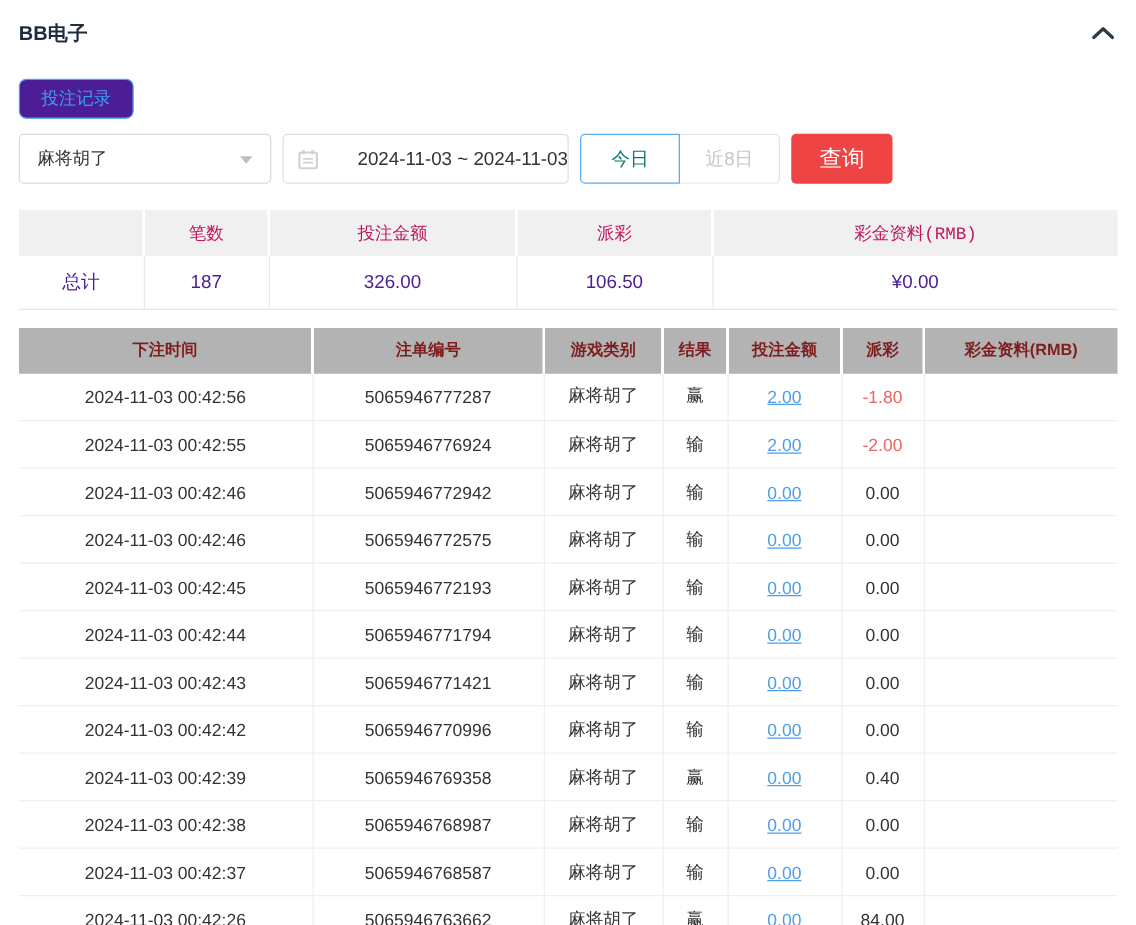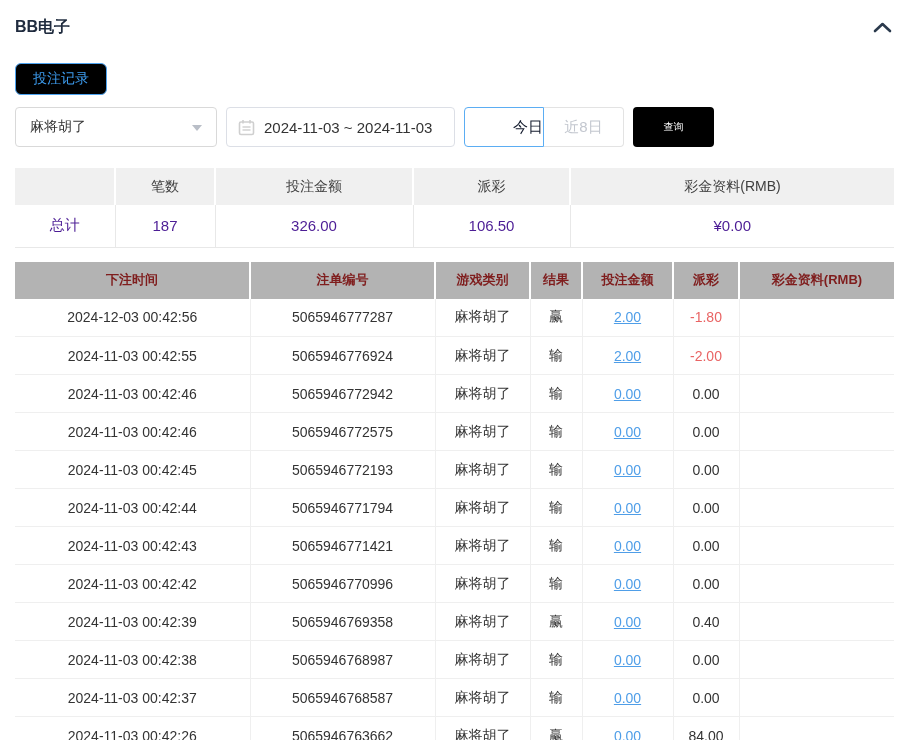--- a/index.html
+++ b/index.html
@@ -15,67 +15,68 @@
   .panel-header {
     display: flex; justify-content: space-between; align-items: flex-start;
     padding-top: 17px;
   }
   .panel-title { font-size: 16px; font-weight: bold; color: #1f2b3e; }
   .collapse-btn { cursor: pointer; display: flex; align-items: center; padding: 2px; }
 
   
   .tabs { margin-top: 24px; display: flex; gap: 13px; }
   .tab-btn {
-    height: 32px; padding: 0 17px; font-size: 14px; background: #000000;
+    height: 32px; padding: 0 17px; font-size: 14px; background: #4c1d95;
     border: 1px solid #e1e1e1; border-radius: 6px; color: #999; cursor: pointer;
     font-family: inherit;
   }
   .tab-btn.active { border-color: #4da3f0; color: #3d9df0; }
 
   
   .filters { margin-top: 12px; display: flex; align-items: center; }
   .select-box {
     position: relative; width: 202px; height: 40px; border: 1px solid #d9d9d9;
     border-radius: 4px; display: flex; align-items: center; padding: 0 14px;
     font-size: 14px; color: #333; cursor: pointer; background: #fff;
   }
   .select-caret {
     position: absolute; right: 14px; top: 17px; width: 0; height: 0;
     border-left: 5px solid transparent; border-right: 5px solid transparent;
     border-top: 6px solid #b9bec7;
   }
   .date-box {
     margin-left: 9px; width: 229px; height: 40px; border: 1px solid #dcdfe6;
     border-radius: 4px; display: flex; align-items: center; padding: 0 11px;
-    background: #fff; cursor: pointer;
+    background: #fff; cursor: pointer; gap: 22px;
   }
   .date-box .cal { margin-right: 9px; flex: 0 0 auto; display: flex; }
   .date-text { font-size: 15px; color: #333; white-space: nowrap; }
 
   .quick-group { margin-left: 9px; display: flex; border-radius: 4px; }
   .quick-btn {
     width: 80px; height: 40px; background: #fff; font-size: 15px; color: #c3c7cf;
     border: 1px solid #e3e3e3; border-left-width: 0; cursor: pointer; font-family: inherit;
   }
   .quick-btn:first-child { border-left-width: 1px; border-radius: 4px 0 0 4px; }
   .quick-btn:last-child { border-radius: 0 4px 4px 0; }
-  .quick-btn.active { border: 1px solid #5badf3; color: #0f172a; text-align: right; }
+  .quick-btn.active { border: 1px solid #5badf3; color: #0f766e; }
   .search-btn {
-    margin-left: 9px; width: 81px; height: 40px; background: #000000; color: #fff;
-    font-size: 10px; border: none; border-radius: 4px; cursor: pointer; font-family: Liberation Sans, sans-serif;
+    margin-left: 9px; width: 81px; height: 40px; background: #ef4444; color: #fff;
+    font-size: 18px; border: none; border-radius: 4px; cursor: pointer; font-family: Liberation Sans, sans-serif;
   }
 
   
   table { border-collapse: collapse; table-layout: fixed; width: 879px; }
   td, th { text-align: center; font-weight: normal; overflow: hidden; white-space: nowrap; }
 
   .summary-table { margin-top: 21px; }
   .summary-table th {
-    background: #f0f0f0; height: 37px; font-size: 14px; color: #404040;
+    background: #f0f0f0; height: 37px; font-size: 14px; color: #be185d;
     border-right: 2px solid #fff;
+    font-family: Liberation Mono, monospace;
   }
   .summary-table th:last-child { border-right: none; }
   .summary-table td {
     height: 42px; font-size: 15px; color: #4c1d95;
     border-right: 1px solid #e8e8e8; border-bottom: 1px solid #e8e8e8;
   }
   .summary-table td:last-child { border-right: none; text-align: center; }
 
   .bet-table { margin-top: 14px; }
   .bet-table th {
@@ -182,21 +183,21 @@
         <th>注单编号</th>
         <th>游戏类别</th>
         <th>结果</th>
         <th>投注金额</th>
         <th>派彩</th>
         <th>彩金资料(RMB)</th>
       </tr>
     </thead>
     <tbody>
         <tr>
-          <td>2024-12-03 00:42:56</td>
+          <td>2024-11-03 00:42:56</td>
           <td>5065946777287</td>
           <td>麻将胡了</td>
           <td>赢</td>
           <td><a class="amount-link">2.00</a></td>
           <td class="neg">-1.80</td>
           <td></td>
         </tr>
         <tr>
           <td>2024-11-03 00:42:55</td>
           <td>5065946776924</td>

